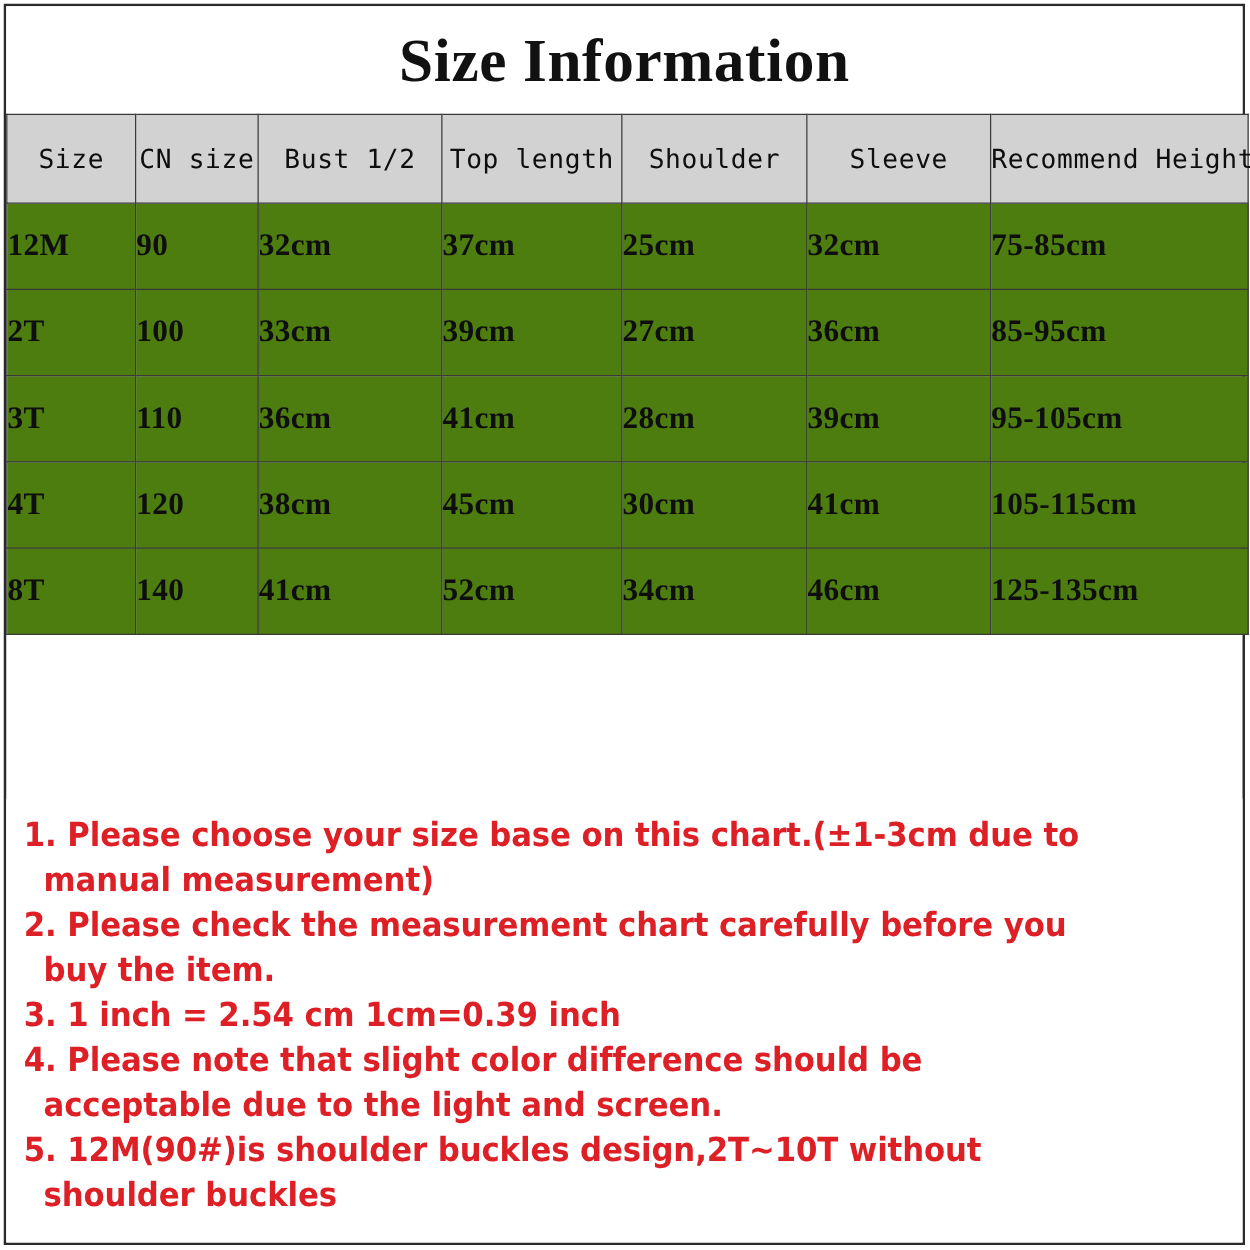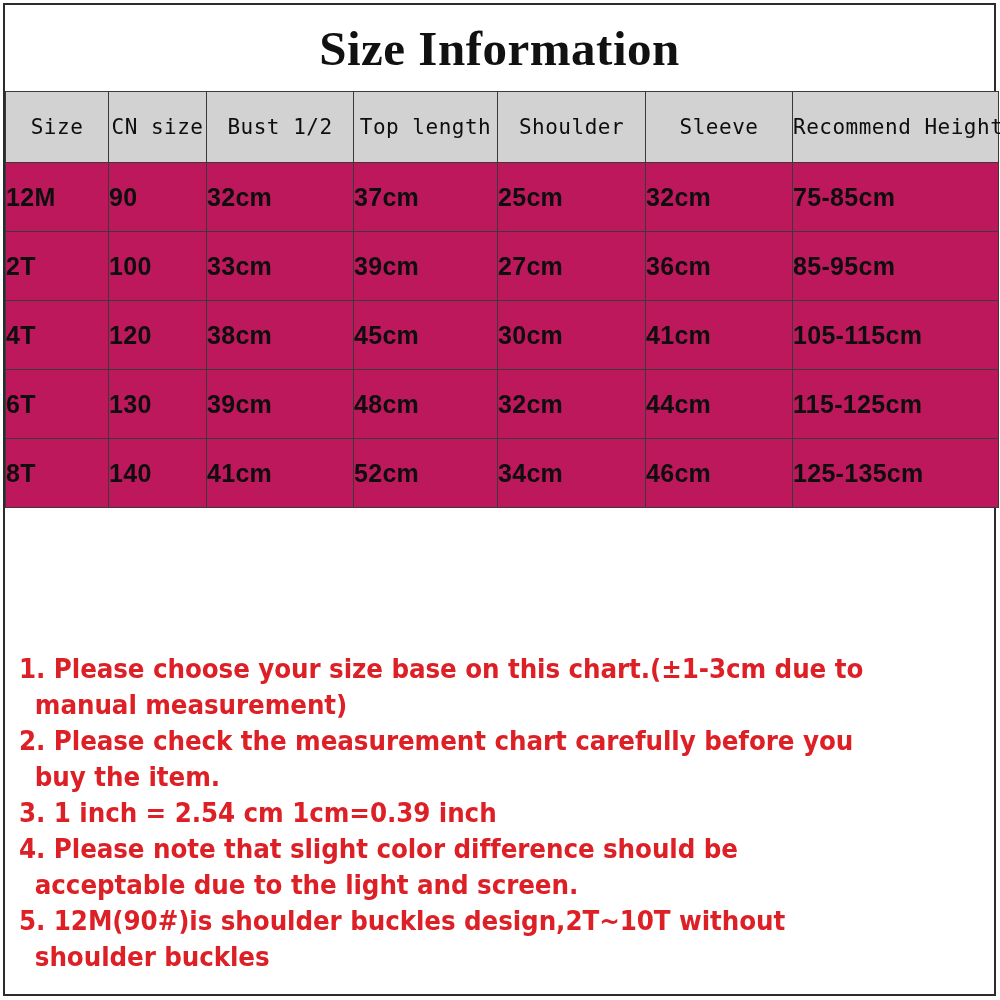--- a/index.html
+++ b/index.html
@@ -76,23 +76,23 @@
   .size-table thead th {
     background: #d2d2d2;
     height: 70px;
     font-family: "DejaVu Sans Mono", "Liberation Mono", monospace;
     font-weight: normal;
     font-size: 21px;
     letter-spacing: 0.5px;
     white-space: nowrap;
   }
   .size-table tbody td {
-    background: #be185d;
+    background: #4d7c0f;
     height: 68px;
-    font-family: Liberation Sans, sans-serif;
+    font-family: Liberation Serif, serif;
     font-weight: bold;
     font-size: 25px;
     letter-spacing: 0.3px;
     white-space: nowrap;
     margin-top: 8px;
   }
 
   
   col.c0 { width: 103px; }
   col.c1 { width:  98px; }
@@ -172,36 +172,36 @@
         <tr>
           <td>2T</td>
           <td>100</td>
           <td>33cm</td>
           <td>39cm</td>
           <td>27cm</td>
           <td>36cm</td>
           <td>85-95cm</td>
         </tr>
         <tr>
+          <td>3T</td>
+          <td>110</td>
+          <td>36cm</td>
+          <td>41cm</td>
+          <td>28cm</td>
+          <td>39cm</td>
+          <td>95-105cm</td>
+        </tr>
+        <tr>
           <td>4T</td>
           <td>120</td>
           <td>38cm</td>
           <td>45cm</td>
           <td>30cm</td>
           <td>41cm</td>
           <td>105-115cm</td>
-        </tr>
-        <tr>
-          <td>6T</td>
-          <td>130</td>
-          <td>39cm</td>
-          <td>48cm</td>
-          <td>32cm</td>
-          <td>44cm</td>
-          <td>115-125cm</td>
         </tr>
         <tr>
           <td>8T</td>
           <td>140</td>
           <td>41cm</td>
           <td>52cm</td>
           <td>34cm</td>
           <td>46cm</td>
           <td>125-135cm</td>
         </tr>

